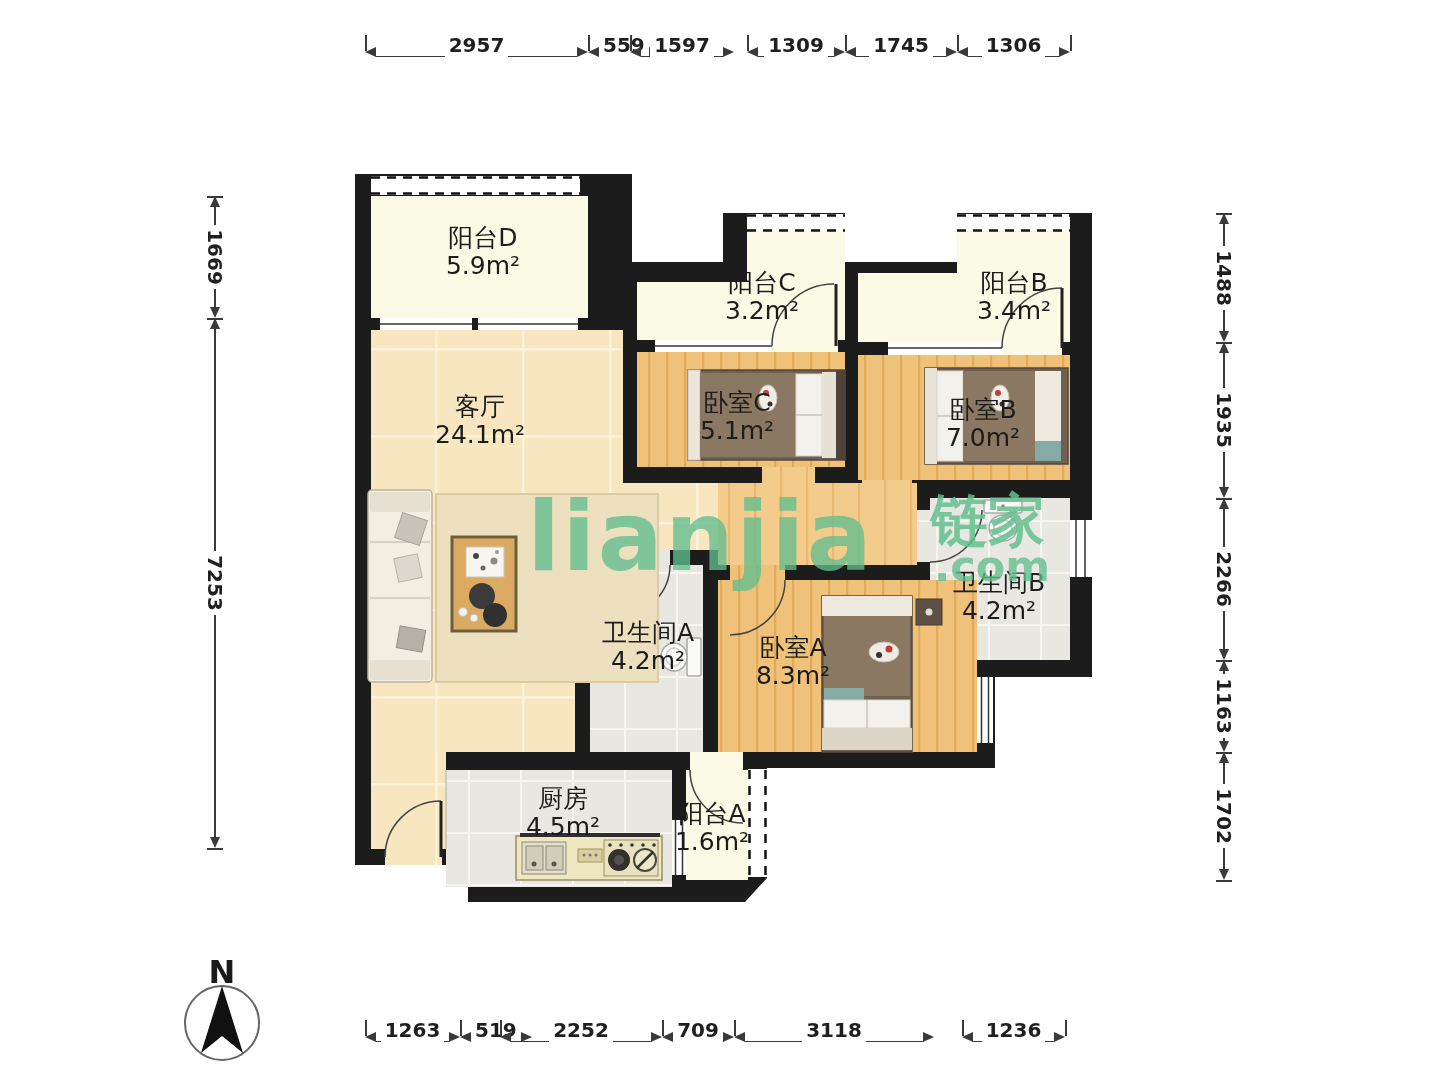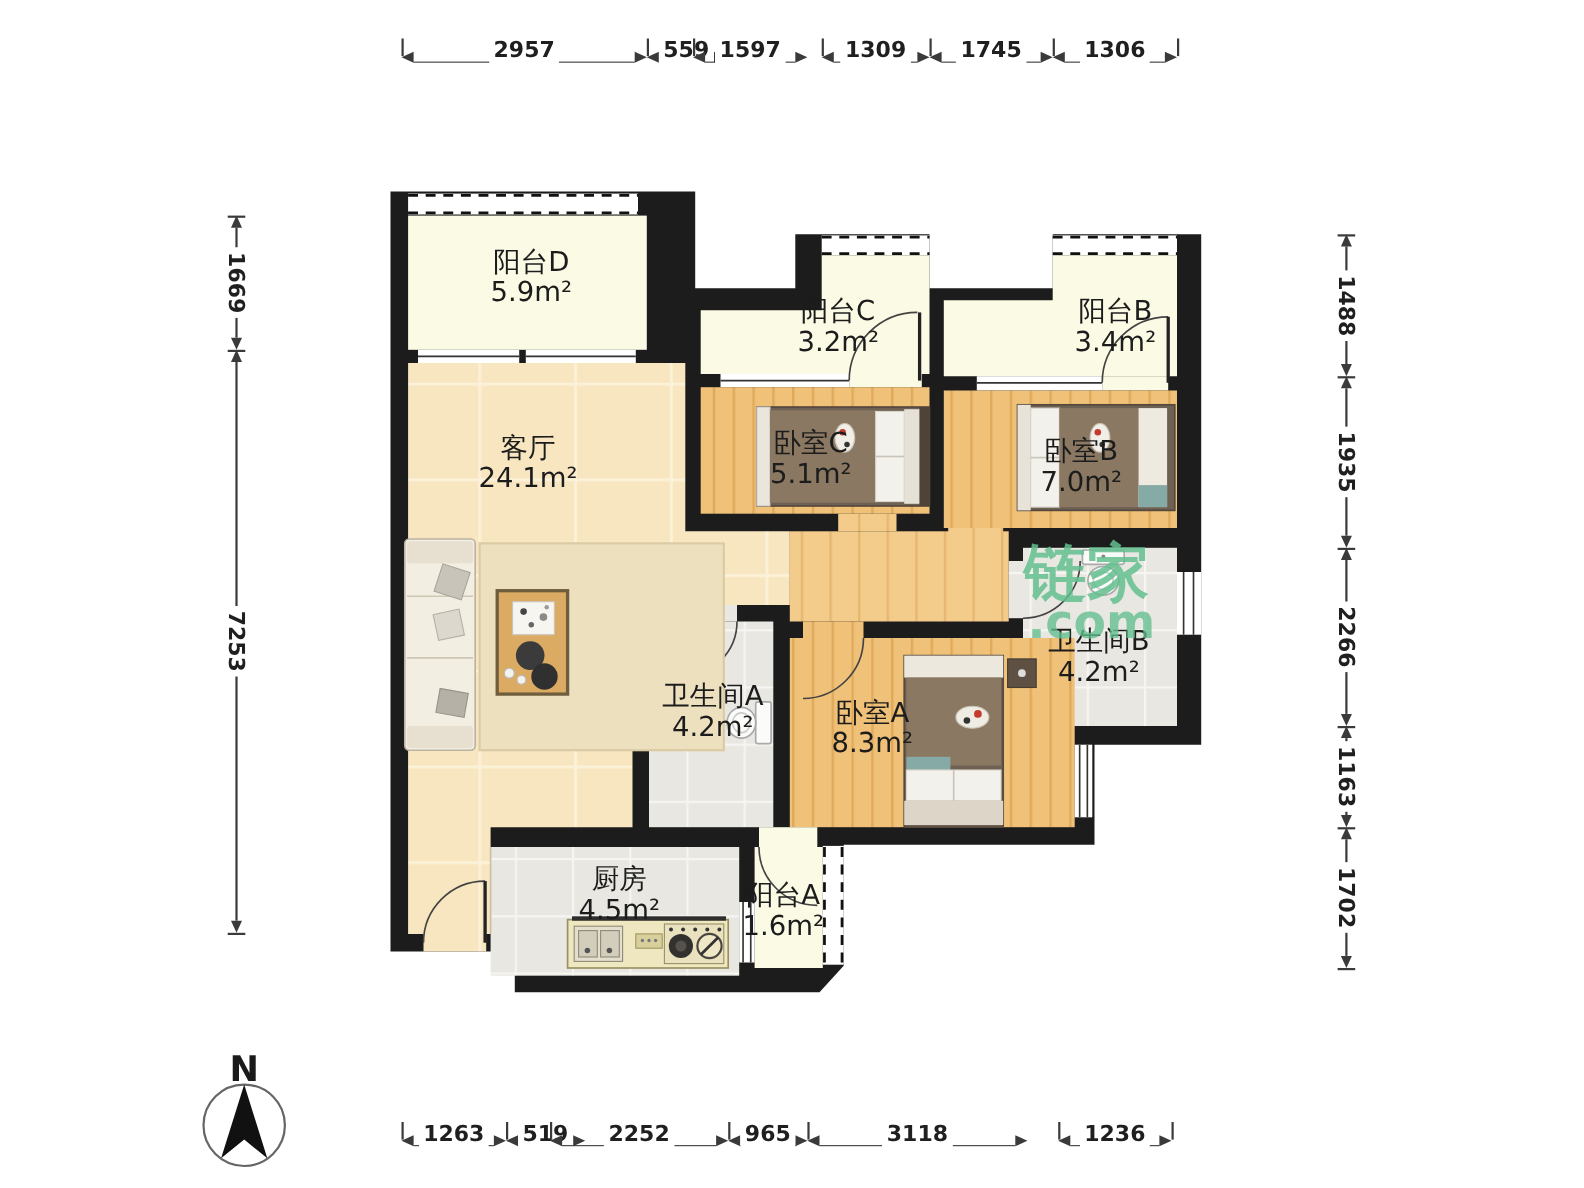--- a/index.html
+++ b/index.html
@@ -261,20 +261,21 @@
         <circle cx="654" cy="845" r="1.8" fill="#333"></circle>
       </g>
     </g>
 
     <g>
       <circle cx="222" cy="1023" r="37" fill="none" stroke="#666" stroke-width="2"></circle>
       <polygon points="222,986 243,1053 222,1036 201,1053" fill="#111"></polygon>
     </g>
   </svg>
 
+  <div class="wm wm-logo">lianjia</div>
   <div class="wm wm-cn">链家</div>
   <div class="wm wm-com">.com</div>
 
   <div class="room-label" style="left:483px;top:252px">
     <div>阳台D</div>
     <div>5.9m²</div>
   </div>
   <div class="room-label" style="left:480px;top:421px">
     <div>客厅</div>
     <div>24.1m²</div>
@@ -385,21 +386,21 @@
   <div class="dim h" style="left:500px;top:1018px;width:162px">
     <i class="ah l"></i>
       <i class="dline"></i>
       <b class="dlab">2252</b>
       <i class="dline"></i>
       <i class="ah r"></i>
   </div>
   <div class="dim h" style="left:662px;top:1018px;width:72px">
     <i class="ah l"></i>
       <i class="dline"></i>
-      <b class="dlab">965</b>
+      <b class="dlab">709</b>
       <i class="dline"></i>
       <i class="ah r"></i>
   </div>
   <div class="dim h" style="left:734px;top:1018px;width:200px">
     <i class="ah l"></i>
       <i class="dline"></i>
       <b class="dlab">3118</b>
       <i class="dline"></i>
       <i class="ah r"></i>
   </div>

